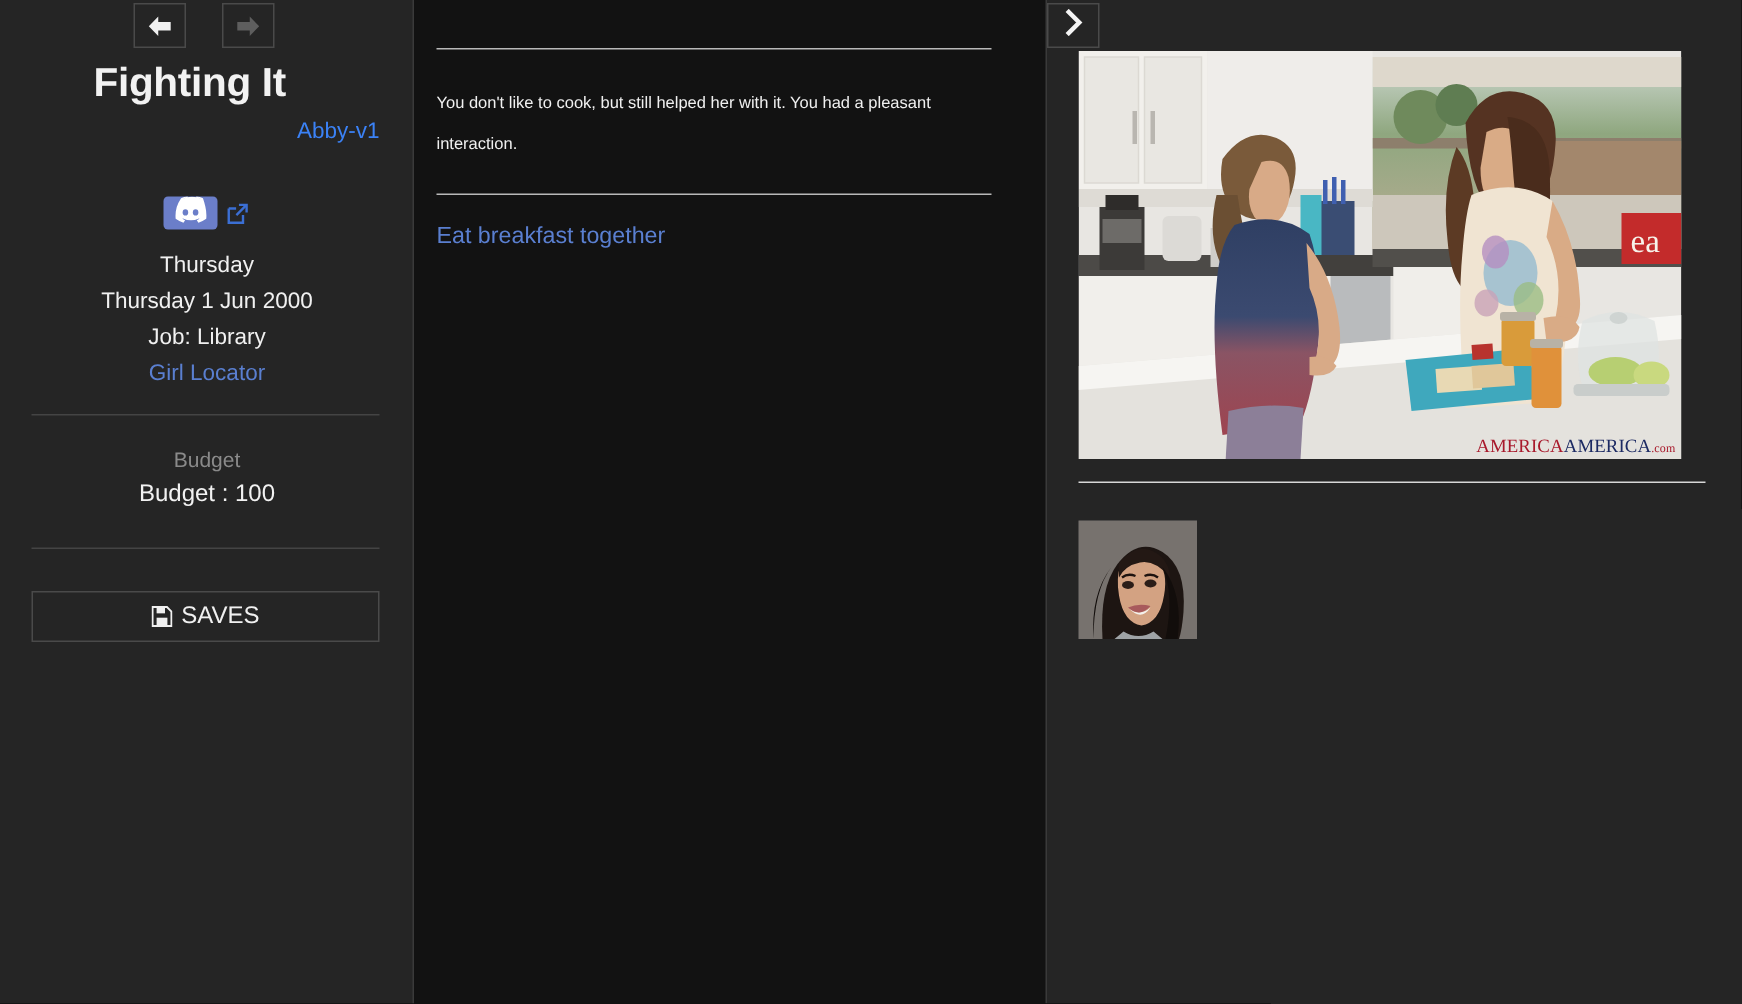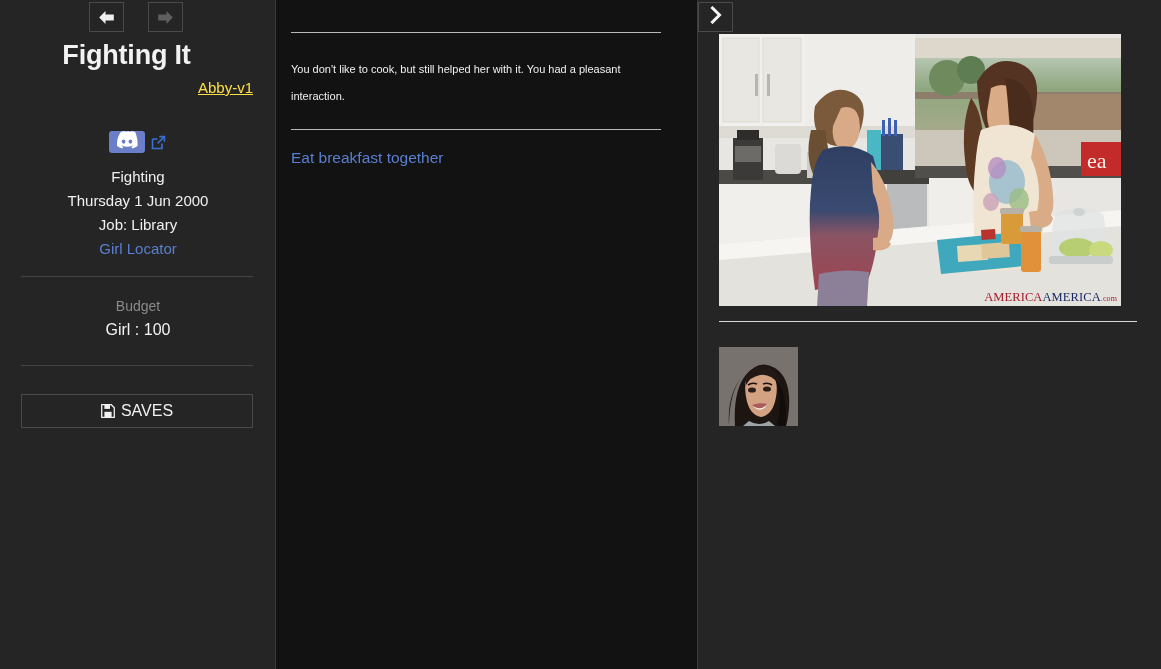--- a/index.html
+++ b/index.html
@@ -36,21 +36,21 @@
 
   .title {
     position: absolute; top: 40px; left: 0; width: 253px;
     text-align: center;
     font-size: 27px; font-weight: bold; color: #f2f2f2;
     letter-spacing: -0.2px;
   }
   .subtitle {
     position: absolute; top: 79px; left: 0; width: 253px;
     text-align: right;
-    font-size: 15px; color: #fde047; text-decoration: underline;
+    font-size: 15px; color: #3b82f6;
   }
 
   .discord-row {
     position: absolute; top: 131px; left: 0; width: 276px;
     display: flex; align-items: center; justify-content: center; gap: 5px;
   }
   .discord-badge {
     width: 36px; height: 22px; border-radius: 3px;
     background: #6b7ec9;
     display: flex; align-items: center; justify-content: center;
@@ -193,28 +193,28 @@
       <span class="ext-link">
         <svg width="17" height="17" viewBox="0 0 17 17">
           <path d="M2.5 5 L2.5 14.5 L12 14.5 L12 9.4" fill="none" stroke="#3b6fd4" stroke-width="1.6"></path>
           <path d="M2.5 5 L7.4 5" fill="none" stroke="#3b6fd4" stroke-width="1.6"></path>
           <path d="M9.3 2.6 L14.4 2.6 L14.4 7.7" fill="none" stroke="#3b6fd4" stroke-width="1.6"></path>
           <path d="M14.2 2.8 L7.6 9.4" fill="none" stroke="#3b6fd4" stroke-width="1.6"></path>
         </svg>
       </span>
     </div>
 
-    <div class="info-line l1">Fighting</div>
+    <div class="info-line l1">Thursday</div>
     <div class="info-line l2">Thursday 1 Jun 2000</div>
     <div class="info-line l3">Job: Library</div>
     <div class="info-line link">Girl Locator</div>
 
     <div class="hr-side a"></div>
     <div class="budget-label">Budget</div>
-    <div class="budget-value">Girl : 100</div>
+    <div class="budget-value">Budget : 100</div>
     <div class="hr-side b"></div>
 
     <div class="btn-stack">
       <button class="stack-btn">
         <span>
           <svg width="14" height="14" viewBox="0 0 14 14">
             <path d="M0.7 0.7 H10.3 L13.3 3.7 V13.3 H0.7 Z" fill="none" stroke="#f0f0f0" stroke-width="1.3"></path>
             <rect x="3.4" y="0.7" width="5.6" height="4.2" fill="#f0f0f0"></rect>
             <rect x="3.4" y="7.8" width="7.2" height="5.5" fill="#f0f0f0"></rect>
           </svg>

